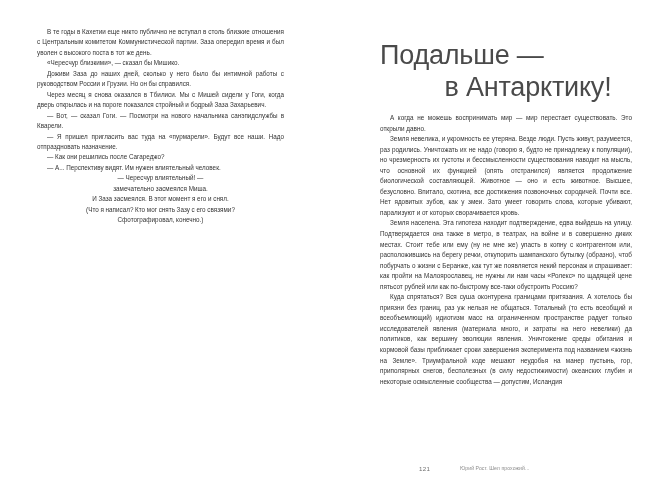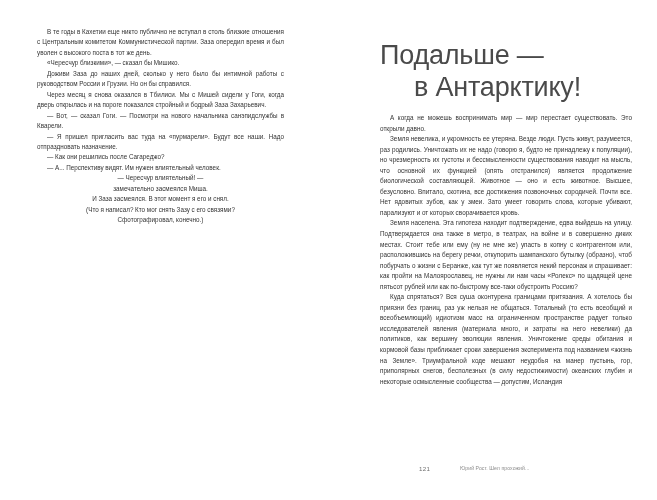--- a/index.html
+++ b/index.html
@@ -79,21 +79,21 @@
   }
 
   .chapter-title .line1 {
     display: block;
     text-align: left;
     padding-left: 0px;
   }
 
   .chapter-title .line2 {
     display: block;
-    text-align: left;
+    text-align: center;
     padding-left: 34px;
   }
 
   .right-column {
     position: absolute;
     left: 52px;
     top: 113px;
     width: 252px;
   }
 

